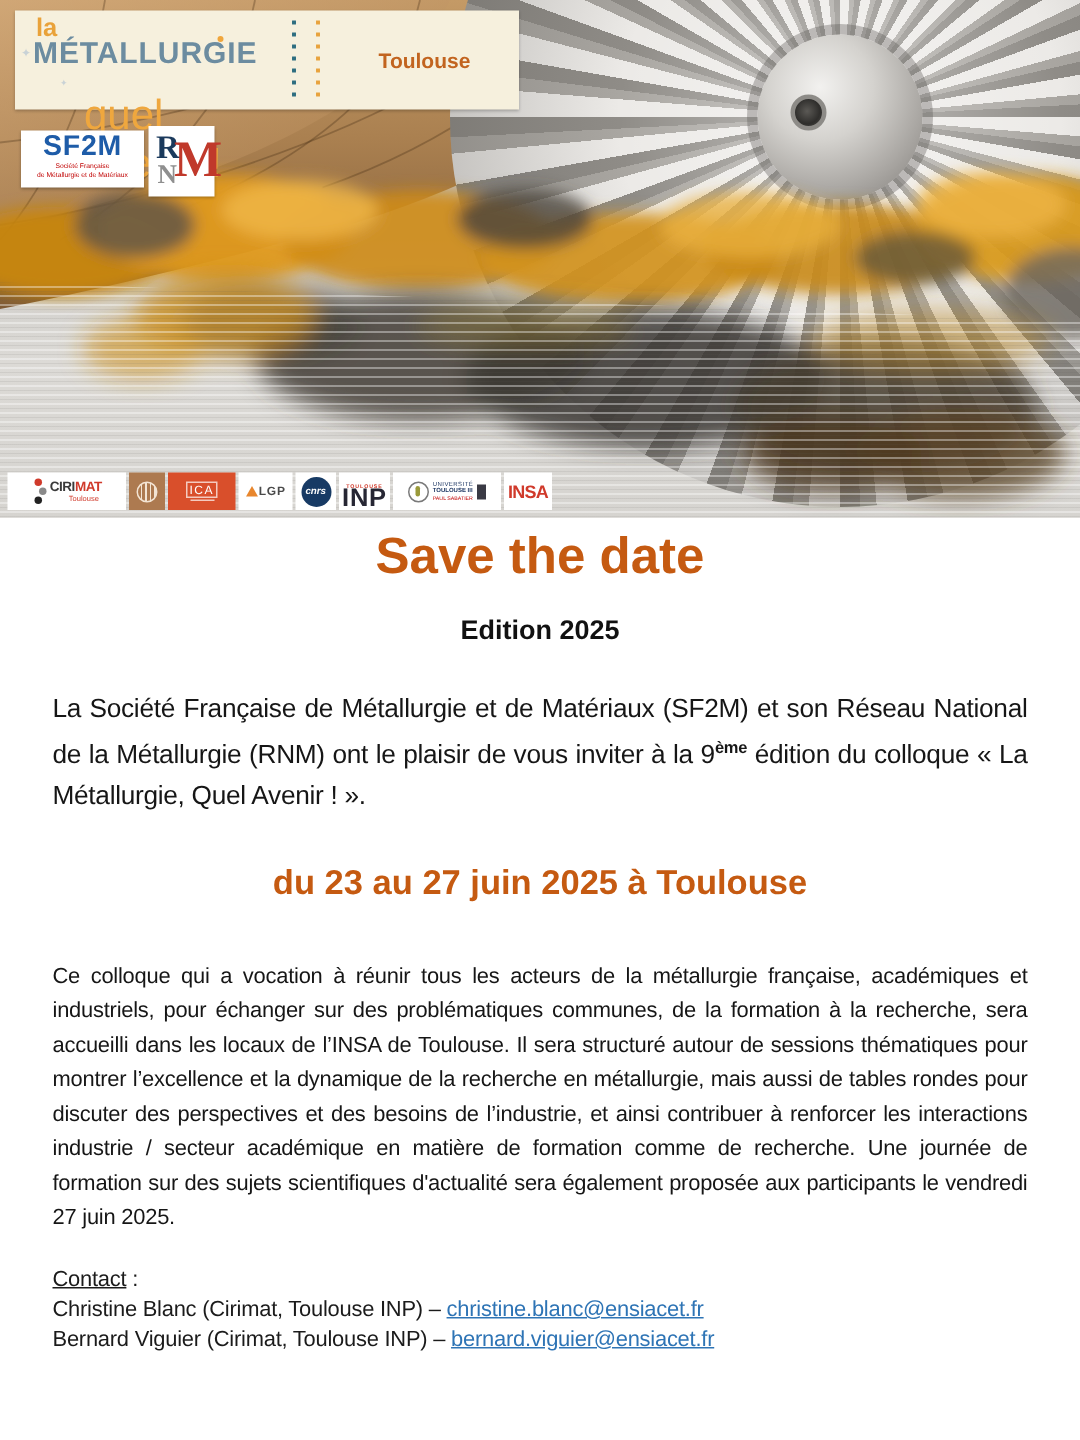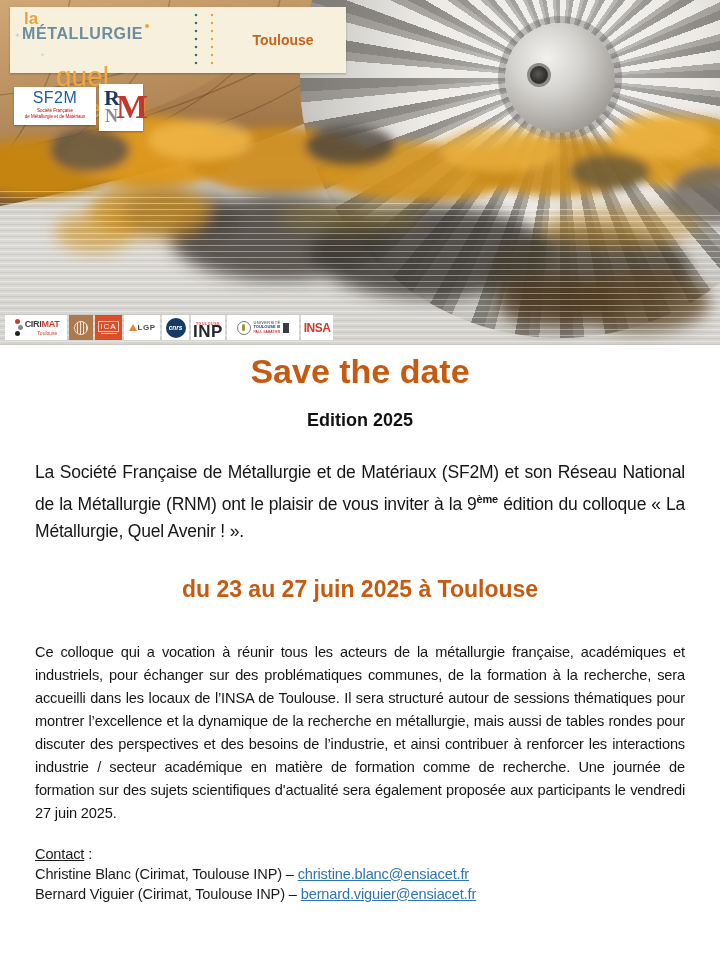--- a/index.html
+++ b/index.html
@@ -27,60 +27,60 @@
 
   .silver-lines { position:absolute; left:0; top:185px; width:720px; height:160px; pointer-events:none;
     background:repeating-linear-gradient(180deg, rgba(255,255,255,.38) 0 1px, transparent 1px 3px, rgba(92,90,86,.10) 3px 4px, transparent 4px 6px);
     clip-path:polygon(0 2%, 100% 18%, 100% 100%, 0 100%); }
 
   
   .logo-box { position:absolute; left:10px; top:7px; width:336px; height:66px; background:#f6f0dd;
     box-shadow:0 1px 2px rgba(0,0,0,.25); display:flex; align-items:stretch; }
   .logo-area { position:relative; flex:0 0 178px; }
   .lg-la { position:absolute; left:14px; top:2px; font-size:17px; font-weight:700; color:#e9a23a; }
-  .lg-metal { position:absolute; left:12px; top:18px; font-size:16px; font-weight:700; letter-spacing:.6px; color:#6c8ca0; }
+  .lg-metal { position:absolute; left:12px; top:18px; font-size:20px; font-weight:700; letter-spacing:.6px; color:#6c8ca0; }
   .metal-dot { position:absolute; left:135px; top:17px; width:4px; height:4px; border-radius:50%; background:#f0a63c; }
   .lg-quel { position:absolute; left:46px; top:54px; font-size:28px; font-weight:400; color:#efa73e; }
   .sparkle { position:absolute; color:#c9d2d6; font-size:8px; }
   .sp1 { left:4px; top:24px; } .sp2 { left:30px; top:44px; font-size:6px; }
   .vdots { flex:0 0 4px; margin:6px 6px; background-image:radial-gradient(circle at 2px 2px, #2e6e80 1.4px, transparent 1.6px);
     background-size:4px 8px; background-repeat:repeat-y; }
   .vdots.orange { background-image:radial-gradient(circle at 2px 2px, #e8a33d 1.4px, transparent 1.6px); }
   .date-col { flex:0 0 54px; display:flex; flex-direction:column; justify-content:space-around; align-items:center; padding:5px 0; }
   .d-range, .d-month { font-size:12px; font-weight:700; color:#2f5e70; }
   .d-year { font-size:12px; font-weight:700; color:#668ea0; }
   .city-col { flex:1; display:flex; align-items:center; justify-content:center; }
   .d-city { font-size:14px; font-weight:700; color:#c2641f; }
 
   
   .sf2m-box { position:absolute; left:14px; top:87px; width:82px; height:38px; background:#fff;
     box-shadow:0 1px 2px rgba(0,0,0,.3); text-align:center; padding-top:1px; }
-  .sf2m-name { font-size:16px; font-weight:400; color:#1e5ca8; letter-spacing:.5px; line-height:20px; }
+  .sf2m-name { font-size:19px; font-weight:700; color:#1e5ca8; letter-spacing:.5px; line-height:20px; }
   .sf2m-sub { font-size:4.5px; color:#c00000; line-height:5.5px; }
   .rnm-box { position:absolute; left:99px; top:84px; width:44px; height:47px; background:#fff;
     box-shadow:0 1px 2px rgba(0,0,0,.3); }
   .rnm-r { position:absolute; left:5px; top:1px; font-size:22px; font-weight:700; color:#1b3a5c; font-family:"Liberation Serif", serif; }
   .rnm-n { position:absolute; left:6px; top:22px; font-size:18px; font-weight:700; color:#8f8f8f; font-family:"Liberation Serif", serif; }
   .rnm-m { position:absolute; left:17px; top:4px; font-size:34px; font-weight:700; color:#c0392b; font-family:"Liberation Serif", serif; }
 
   
   .partners { position:absolute; left:5px; top:315px; height:25px; display:flex; gap:2px; }
   .pbox { background:#fff; height:25px; display:flex; align-items:center; justify-content:center; overflow:hidden; }
-  .p-cirimat { width:62px; gap:2px; }
+  .p-cirimat { width:79px; gap:2px; }
   .ciri-dots { display:flex; flex-direction:column; gap:1px; margin-left:2px; }
   .ciri-dots i { width:5px; height:5px; border-radius:50%; display:block; }
   .cd1{background:#d03a2b;} .cd2{background:#8a8a8a; margin-left:3px;} .cd3{background:#222;}
   .ciri-text { line-height:9px; }
   .ciri-name { font-size:9px; font-weight:700; letter-spacing:-.3px; }
   .ciri-name .c1 { color:#3a3a3a; } .ciri-name .c2 { color:#d03a2b; }
   .ciri-city { font-size:5px; color:#d03a2b; text-align:right; padding-right:2px; }
   .p-cemes { width:24px; background:#ad7a50; }
   .cemes-glyph { width:14px; height:14px; border-radius:50%; border:1px solid #f3e4d3;
     background:repeating-linear-gradient(90deg,#ad7a50 0 2px,#f3e4d3 2px 3px); }
-  .p-ica { width:27px; background:#d94f2b; flex-direction:column; }
+  .p-ica { width:45px; background:#d94f2b; flex-direction:column; }
   .ica-name { font-size:8px; color:#fff; letter-spacing:1px; border:.5px solid rgba(255,255,255,.7); padding:0 1px; line-height:9px; }
   .ica-sub { width:16px; height:1px; background:rgba(255,255,255,.7); margin-top:1px; }
   .p-lgp { width:36px; gap:1px; }
   .lgp-tri { width:0; height:0; border-left:4px solid transparent; border-right:4px solid transparent; border-bottom:7px solid #e8862d; }
   .lgp-name { font-size:8px; font-weight:700; color:#4a4a4a; letter-spacing:.5px; }
   .p-cnrs { width:27px; }
   .cnrs-circle { width:20px; height:20px; border-radius:50%; background:#173a64; color:#fff;
     font-size:6.5px; font-style:italic; font-weight:700; display:flex; align-items:center; justify-content:center; }
   .p-inp { width:34px; flex-direction:column; line-height:8px; }
   .inp-top { font-size:3.5px; color:#d03a2b; font-weight:700; letter-spacing:.6px; }

